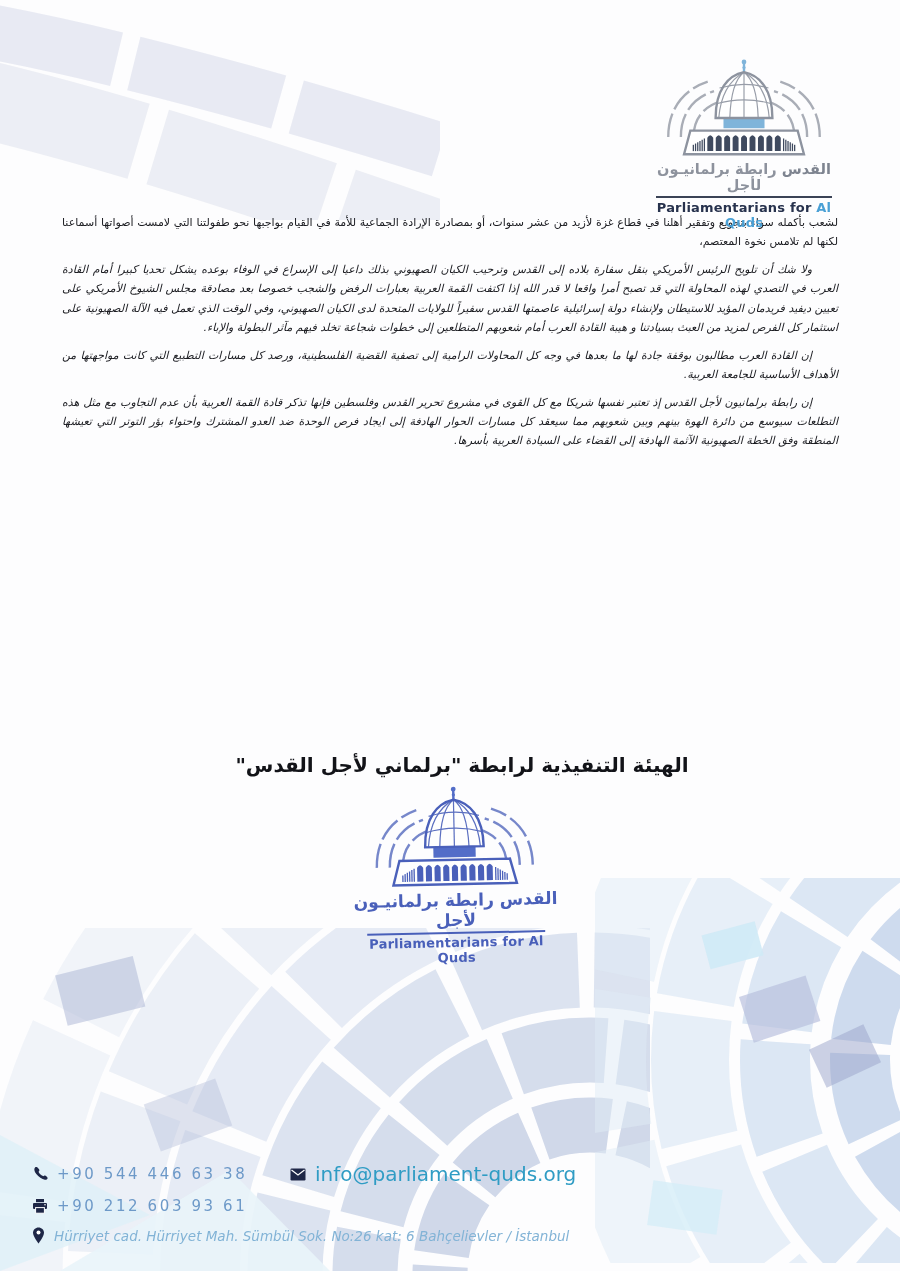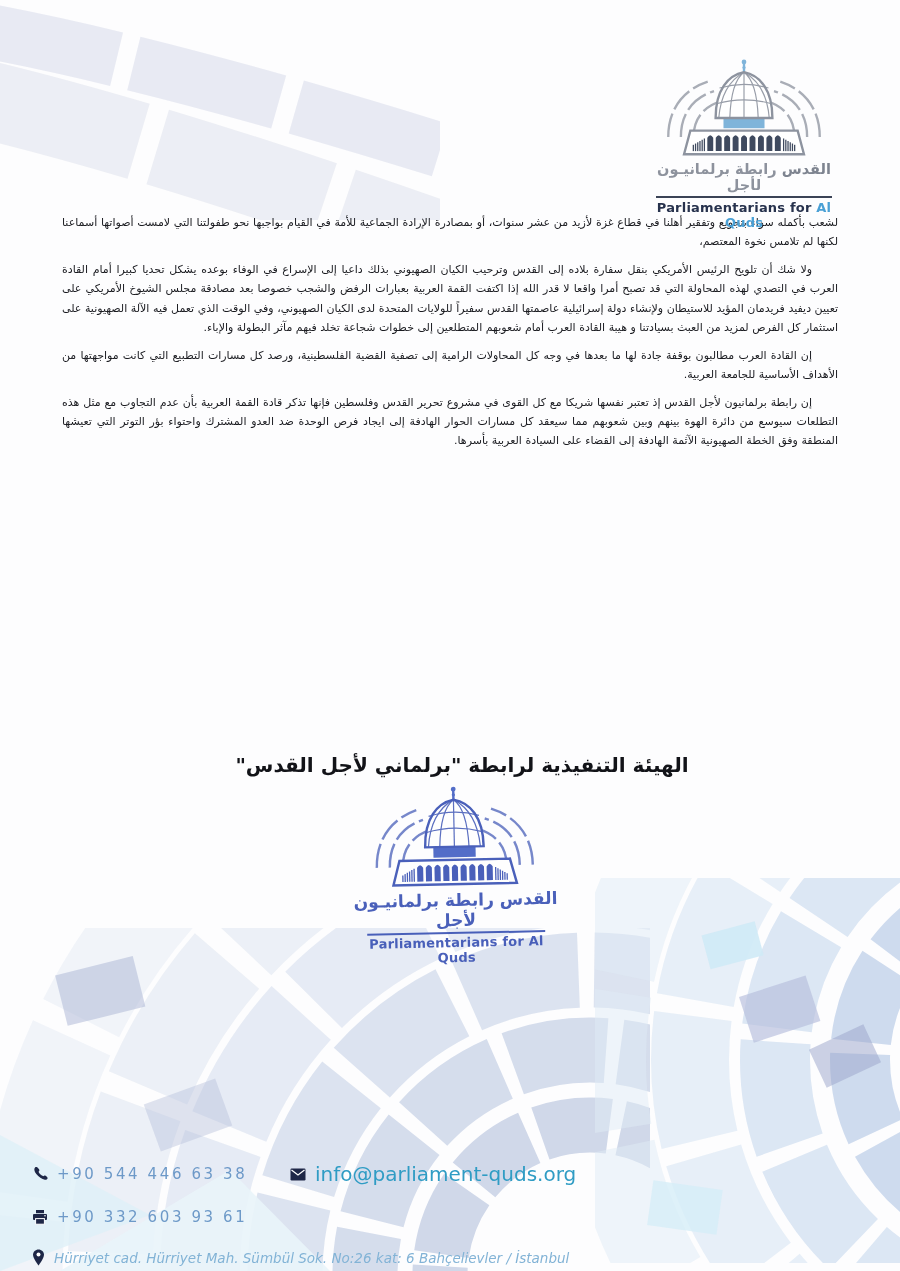--- a/index.html
+++ b/index.html
@@ -20,38 +20,38 @@
   .logo-divider{border:none; border-top:2px solid #3a4356; margin:3px 2px 2px;}
   .logo-en{font-size:13px; font-weight:bold; color:#27324d; letter-spacing:.2px;}
   .logo-en .accent{color:#4aa0d5;}
 
   
   .body-text{
     position:absolute; top:213px; left:62px; width:776px; z-index:2;
     direction:rtl; text-align:justify; font-size:11px; line-height:1.74; color:#1a1b20;
   }
   .body-text p{margin:0 0 9px;}
-  .body-text p.indent{text-indent:26px;}
+  .body-text p.indent{text-indent:26px;font-style:italic;}
 
   .sig-heading{
     position:absolute; top:753px; left:0; width:100%; z-index:2;
     direction:rtl; text-align:center; font-size:20px; font-weight:bold; color:#121318; margin:0;
   }
 
   
   .stamp{position:absolute; top:785px; left:352px; width:206px; text-align:center;
          color:#3d55b5; transform:rotate(-1.2deg); opacity:.93; z-index:2;}
   .stamp .emb{--emb-line:#3d55b5; --emb-accent:#4763c4; --emb-dark:#3d55b5; width:200px; height:104px;}
   .stamp-ar{direction:rtl; font-size:17px; font-weight:bold; margin-top:1px;}
   .stamp-divider{border:none; border-top:2px solid #3d55b5; margin:2px 14px 1px;}
   .stamp-en{font-size:13px; font-weight:bold; letter-spacing:.2px;}
 
   
   .footer{position:absolute; left:32px; top:1162px; width:580px; z-index:5;}
-  .f-grid{display:grid; grid-template-columns:258px 322px; row-gap:22px;}
+  .f-grid{display:grid; grid-template-columns:258px 322px; row-gap:11px;}
   .f-item{display:flex; align-items:center; gap:9px;}
   .f-item svg{flex:0 0 auto;}
   .contact-number{color:#6d99c8; font-size:15px; letter-spacing:2.6px; white-space:nowrap;}
   .contact-link{color:#2f9cc4; font-size:20px; white-space:nowrap;}
   .address-item{grid-column:1 / -1; margin-top:1px;}
   .address-text{color:#82b3d6; font-size:13.5px; white-space:nowrap;font-style:italic;}
 </style>
 </head>
 <body>
 
@@ -204,21 +204,21 @@
         </svg>
         <span class="contact-link">info@parliament-quds.org</span>
       </div>
       <div class="f-item">
         <svg width="16" height="15" viewBox="0 0 16 15">
           <rect x="4" y="0" width="8" height="3.2" fill="#1e2747"></rect>
           <rect x="1" y="4" width="14" height="6" rx="1" fill="#1e2747"></rect>
           <rect x="3.6" y="8.6" width="8.8" height="5.6" fill="#1e2747" stroke="#ffffff" stroke-width="1"></rect>
           <circle cx="13" cy="5.8" r=".8" fill="#ffffff"></circle>
         </svg>
-        <span class="contact-number">+90 332 603 93 61</span>
+        <span class="contact-number">+90 212 603 93 61</span>
       </div>
       <div class="f-item address-item">
         <svg width="13" height="17" viewBox="0 0 13 17">
           <path fill="#1e2747" d="M6.5.5C3.5.5 1 2.8 1 5.8c0 3.7 5.5 10.7 5.5 10.7S12 9.5 12 5.8C12 2.8 9.5.5 6.5.5z"></path>
           <circle cx="6.5" cy="5.6" r="2" fill="#ffffff"></circle>
         </svg>
         <span class="address-text">Hürriyet cad. Hürriyet Mah. Sümbül Sok. No:26 kat: 6 Bahçelievler / İstanbul</span>
       </div>
     </div>
   </div>

